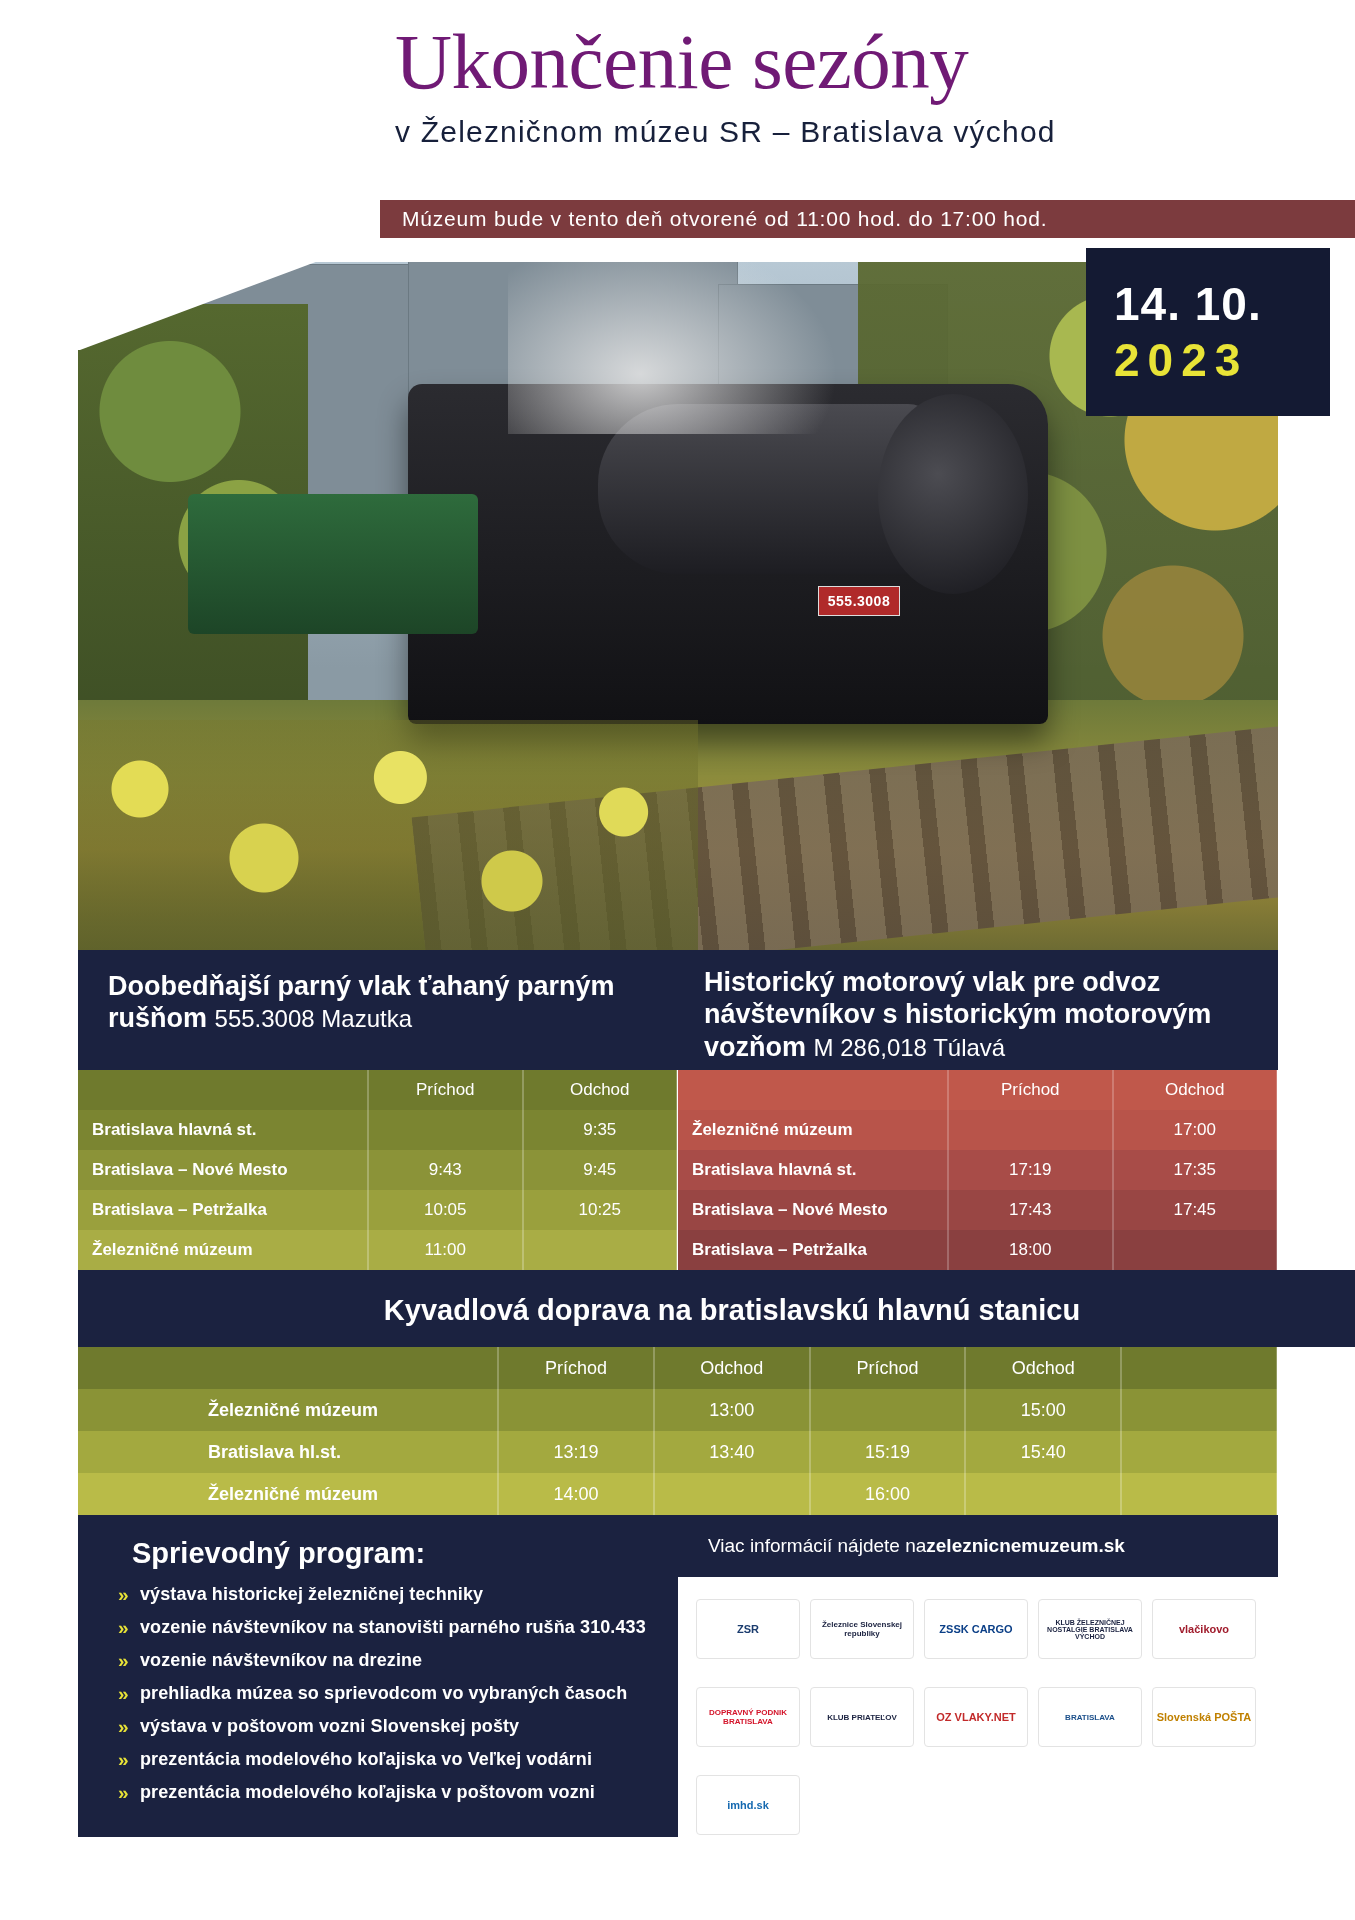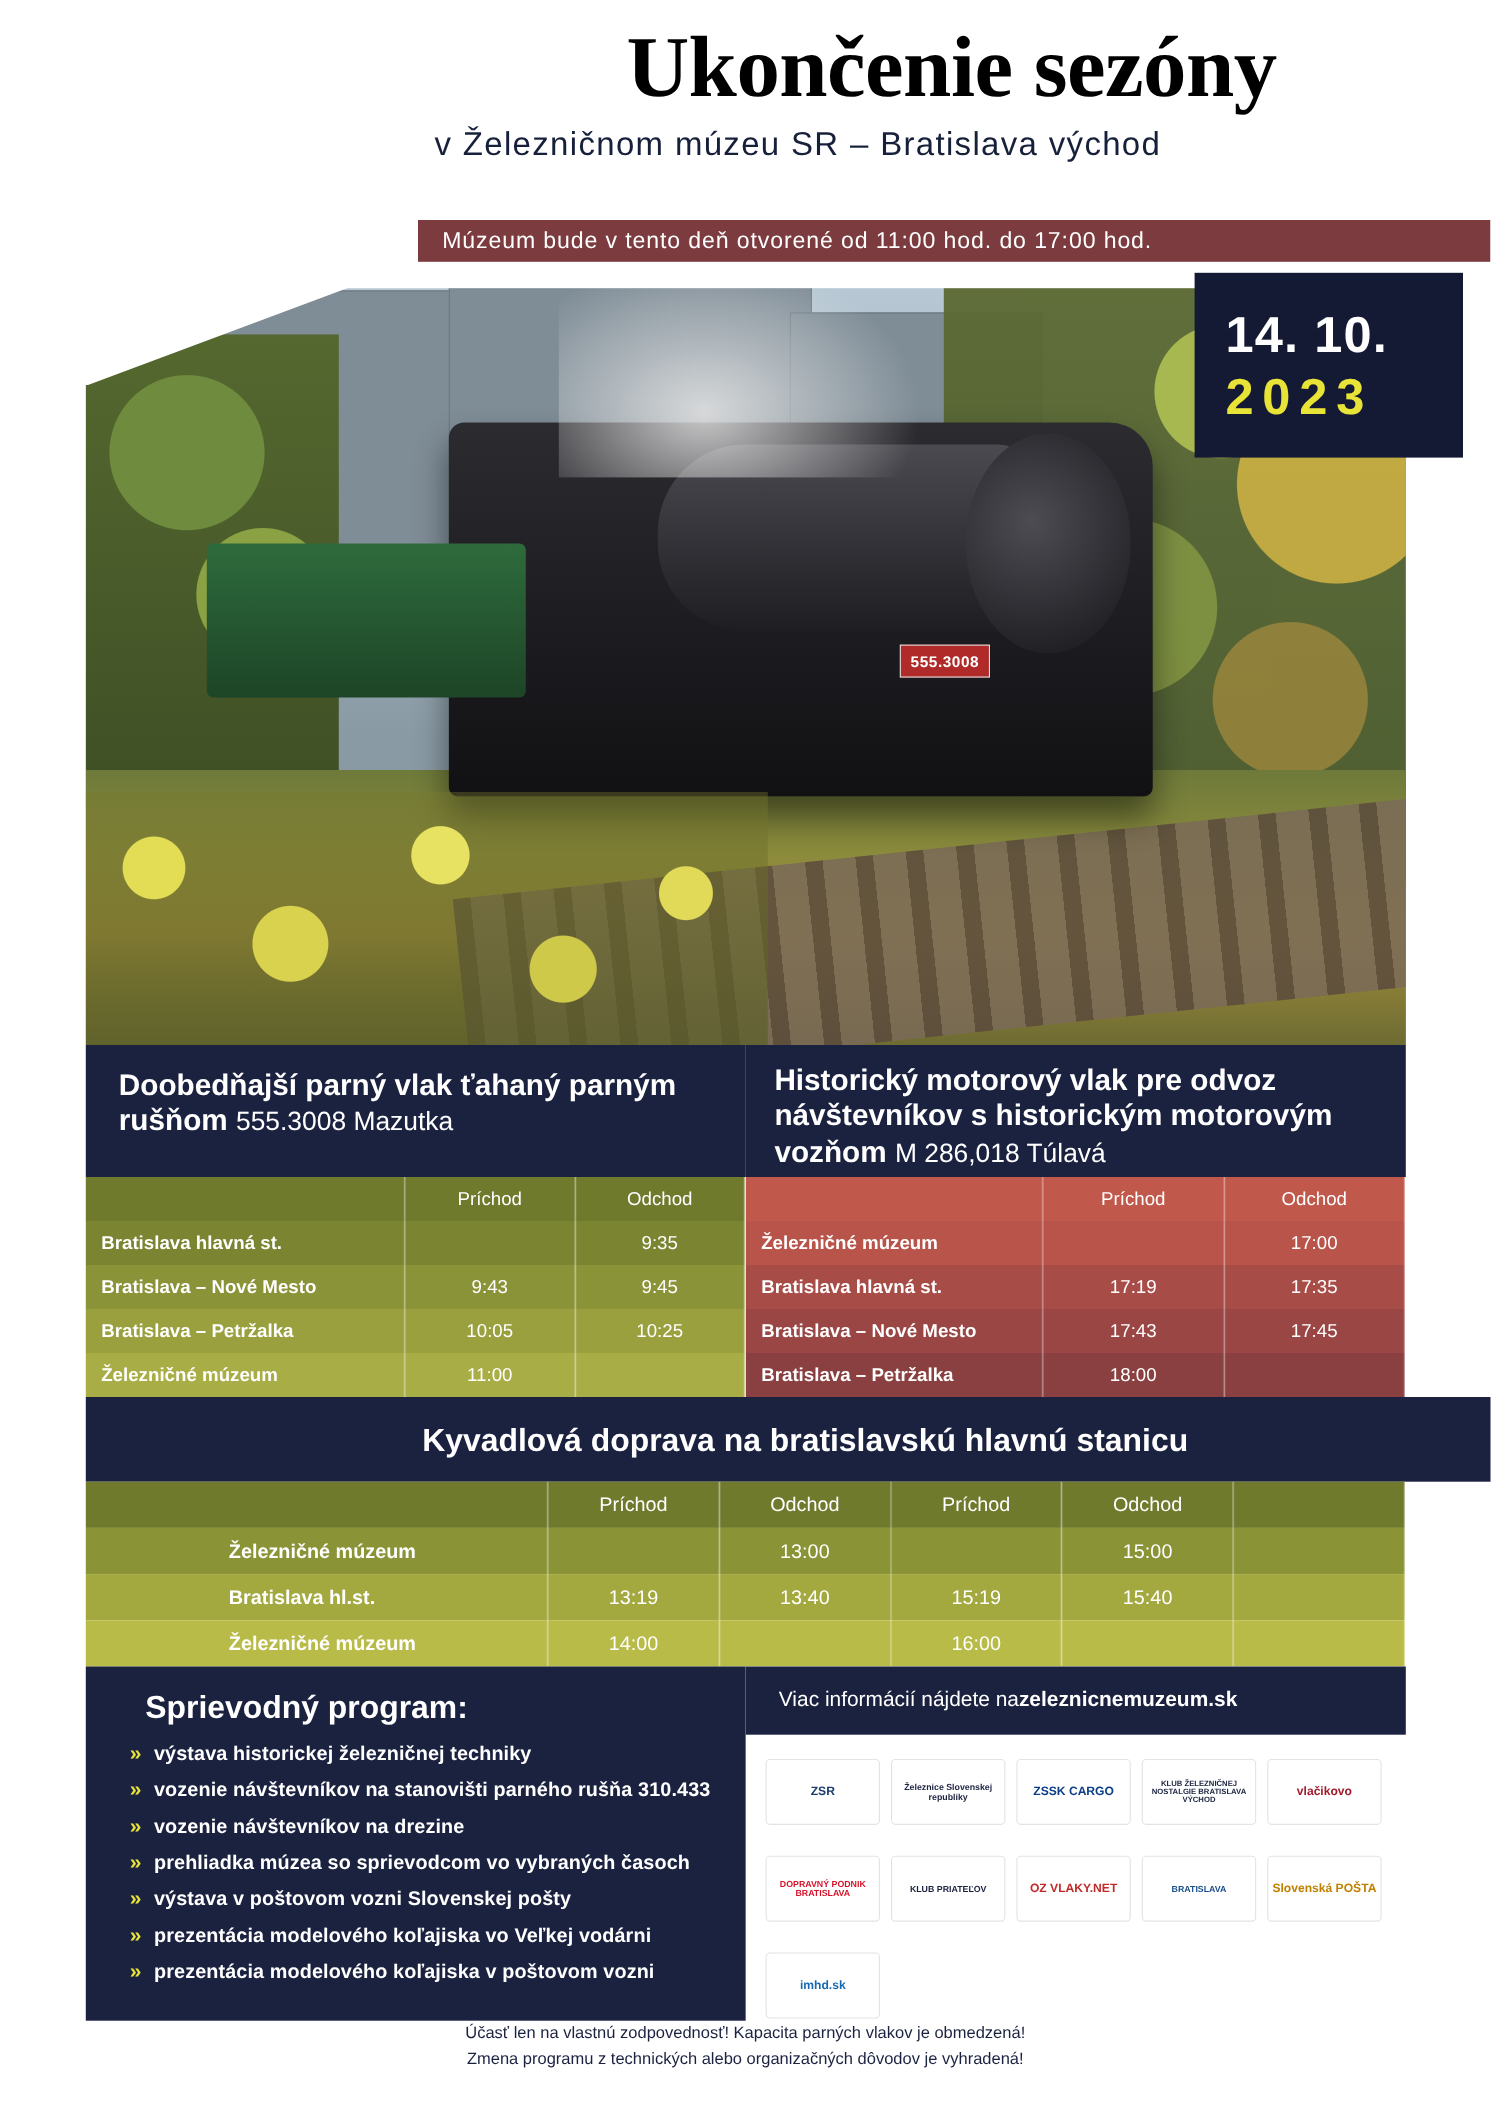--- a/index.html
+++ b/index.html
@@ -29,22 +29,22 @@
     margin-top: 4px;
   }
   .logo-rule { width: 260px; height: 3px; background:#17203b; margin: 5px auto 4px; }
   .logo-sub {
     font-size: 14px; font-weight: bold; color:#17203b; letter-spacing: 2.4px;
   }
 
   .title-wrap { position:absolute; left: 395px; top: 22px; width: 940px; }
   .main-title {
     font-family: "Liberation Serif", serif;
-    font-weight: bold; font-size: 79px; color:#000000;
-    line-height: 1.0; letter-spacing: -0.5px; text-align: center;
+    font-weight: normal; font-size: 79px; color:#701a75;
+    line-height: 1.0; letter-spacing: -0.5px;
   }
   .subtitle {
     font-family: "Liberation Sans", sans-serif;
     font-size: 30px; color:#17203b; margin-top: 14px; letter-spacing: 1.2px;
   }
   .hours-bar {
     position:absolute; left: 374px; top: 200px; width: 981px; height: 38px;
     background:#7c3b3e; color:#fff;
     font-size: 21px; letter-spacing: .8px;
     display:flex; align-items:center; padding-left: 28px;
@@ -444,18 +444,14 @@
           <div class="logo-cell" style="background:#ffffff;color:#1b2240;font-size:8px;border:1px solid #e3e3e3;">KLUB PRIATEĽOV</div>
           <div class="logo-cell" style="background:#ffffff;color:#c22a2a;border:1px solid #e3e3e3;">OZ VLAKY.NET</div>
           <div class="logo-cell" style="background:#ffffff;color:#1b4f8a;font-size:8px;border:1px solid #e3e3e3;">BRATISLAVA</div>
           <div class="logo-cell" style="background:#ffffff;color:#c08000;border:1px solid #e3e3e3;">Slovenská POŠTA</div>
           <div class="logo-cell" style="background:#ffffff;color:#1569b0;border:1px solid #e3e3e3;">imhd.sk</div>
         </div>
       </div>
     </div>
   </div>
 
-  <div class="footer">
-    <div>Účasť len na vlastnú zodpovednosť! Kapacita parných vlakov je obmedzená!</div>
-    <div>Zmena programu z technických alebo organizačných dôvodov je vyhradená!</div>
-  </div>
 
 </div>
 
 </body></html>

